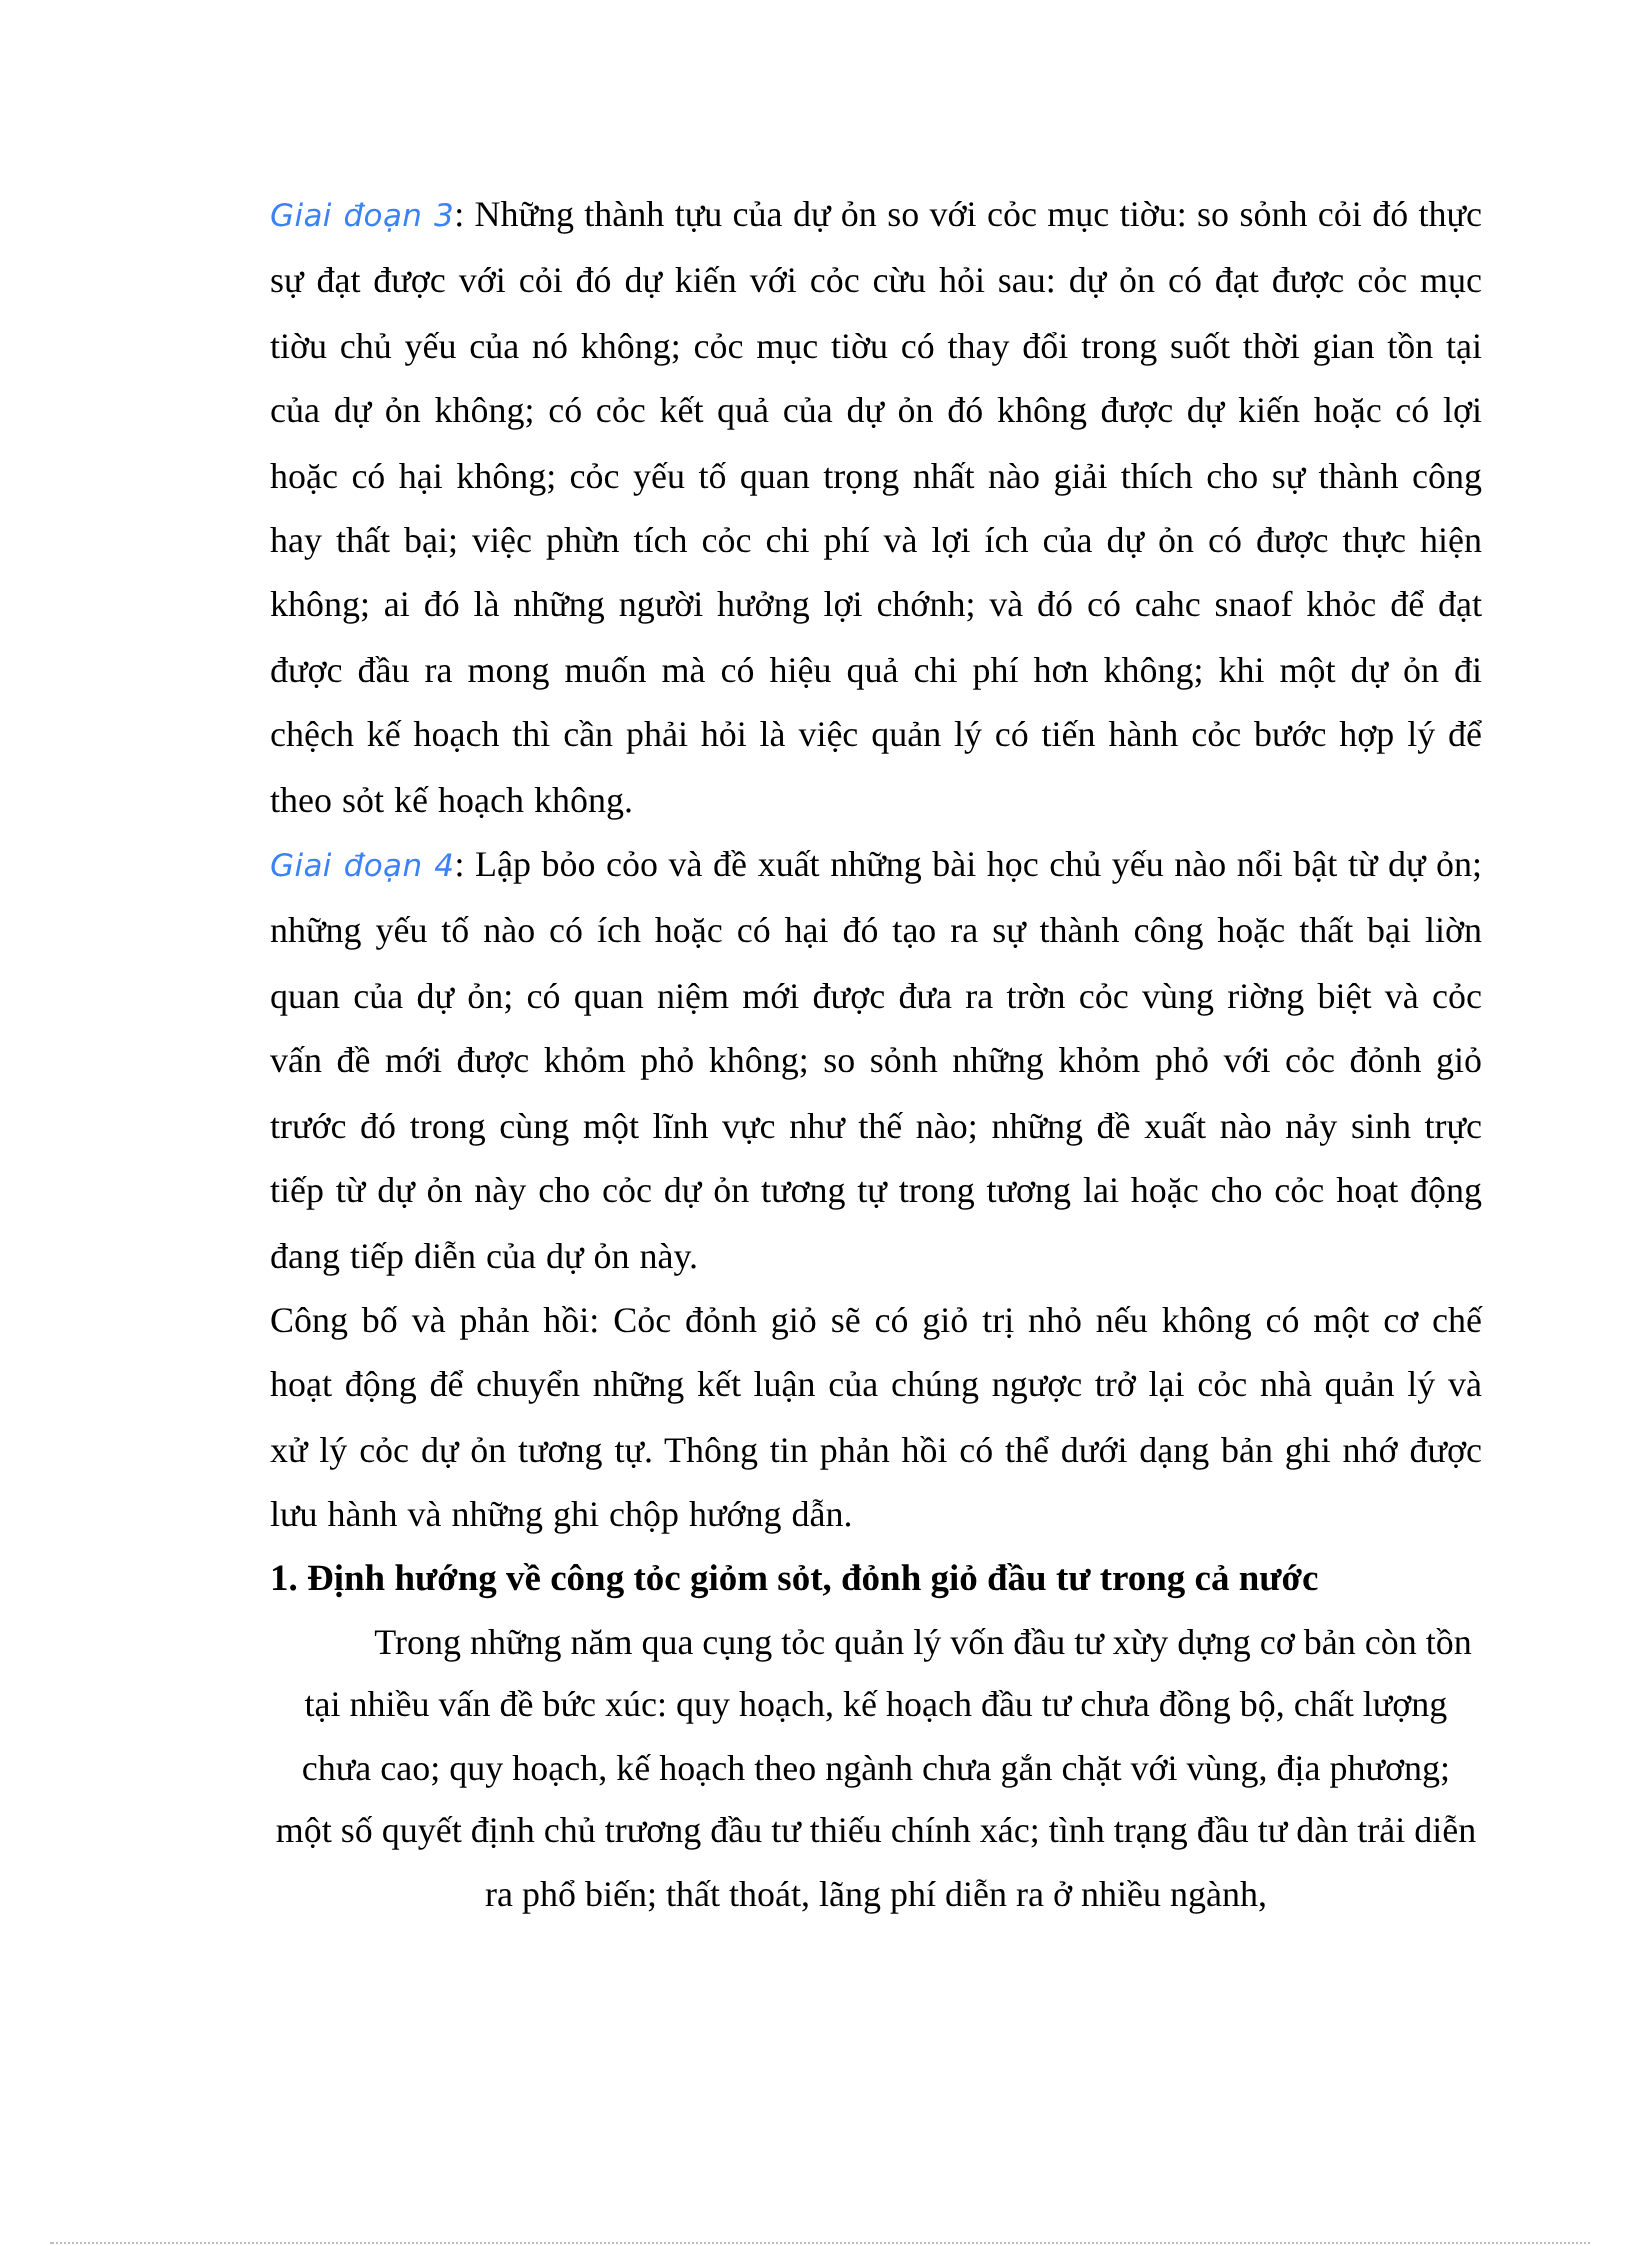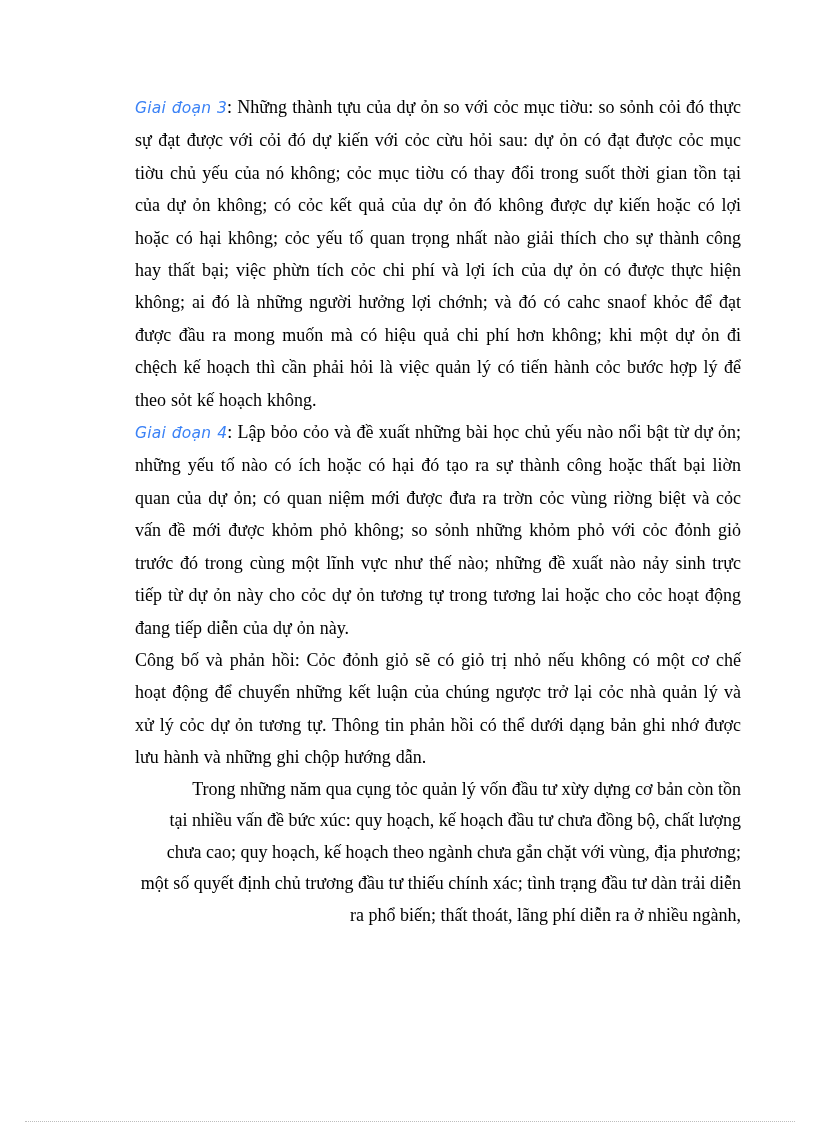--- a/index.html
+++ b/index.html
@@ -51,21 +51,21 @@
       margin: 0;
       font-size: 18.5px;
       line-height: 32px;
       font-weight: bold;
     }
     .body-indent {
       margin: 0;
       font-size: 18px;
       line-height: 31.6px;
       text-indent: 47px;
-      text-align: right;
+      text-align: center;
     }
     .footer-rule {
       position: absolute;
       left: 25px;
       right: 21px;
       top: 1121px;
       height: 0;
       border-top: 1px dotted #bdbdbd;
     }
   </style>
@@ -74,18 +74,19 @@
 
 <div class="page">
 
   <p class="para"><span class="phase-label">Giai đoạn 3</span><span>: Những thành tựu của dự ỏn so với cỏc mục tiờu:  so sỏnh cỏi đó thực sự đạt được với  cỏi đó dự kiến  với  cỏc cừu hỏi sau: dự ỏn có đạt được cỏc mục tiờu  chủ yếu của nó không;  cỏc mục tiờu  có thay  đổi trong suốt thời gian  tồn tại  của  dự ỏn không;  có cỏc kết  quả  của  dự ỏn đó không  được dự kiến  hoặc có lợi  hoặc có hại không; cỏc yếu tố quan trọng nhất nào giải  thích cho sự thành  công hay thất bại; việc phừn tích cỏc chi phí và lợi  ích của dự ỏn có được thực hiện  không;  ai  đó là  những  người  hưởng  lợi  chớnh;  và  đó có cahc snaof khỏc để đạt được đầu ra mong muốn mà có hiệu  quả  chi phí hơn không;  khi  một  dự  ỏn  đi  chệch  kế  hoạch  thì  cần  phải  hỏi  là  việc  quản  lý  có tiến  hành  cỏc bước hợp lý  để theo sỏt kế hoạch không.</span></p>
 
   <p class="para"><span class="phase-label">Giai đoạn 4</span><span>: Lập bỏo cỏo và đề xuất những bài học chủ yếu nào nổi bật từ dự ỏn; những yếu tố nào có ích hoặc có hại  đó tạo ra sự thành  công hoặc thất bại liờn  quan của dự ỏn; có quan niệm  mới  được đưa ra trờn cỏc vùng riờng biệt và  cỏc vấn đề mới  được khỏm phỏ không;  so sỏnh những  khỏm phỏ với  cỏc đỏnh giỏ trước  đó trong  cùng một lĩnh  vực như thế nào;  những  đề xuất  nào nảy sinh  trực  tiếp  từ  dự  ỏn này  cho cỏc dự ỏn tương tự trong tương lai  hoặc cho cỏc hoạt động đang tiếp  diễn  của dự ỏn này.</span></p>
 
   <p class="para">Công bố và phản hồi: Cỏc đỏnh giỏ sẽ có giỏ trị nhỏ nếu không có một cơ chế hoạt  động  để chuyển  những  kết luận  của  chúng ngược  trở lại  cỏc nhà  quản lý và  xử lý  cỏc dự ỏn tương tự. Thông tin  phản hồi  có thể  dưới dạng bản ghi nhớ được lưu hành và những ghi  chộp hướng dẫn.</p>
 
 
+  <h3 class="sub-heading">1. Định hướng về  công tỏc giỏm sỏt, đỏnh  giỏ đầu tư trong cả nước</h3>
 
   <p class="body-indent">Trong những  năm  qua cụng tỏc quản lý  vốn đầu tư xừy dựng cơ bản còn tồn tại  nhiều  vấn  đề bức xúc:  quy hoạch, kế hoạch đầu tư chưa đồng bộ, chất lượng  chưa cao; quy hoạch, kế hoạch theo ngành  chưa gắn  chặt với vùng, địa phương; một số quyết định  chủ trương đầu tư thiếu  chính xác; tình trạng đầu tư dàn trải  diễn ra phổ biến; thất thoát, lãng  phí diễn ra ở nhiều  ngành,</p>
 
 </div>
 
 <div class="footer-rule"></div>
 
 </body></html>

